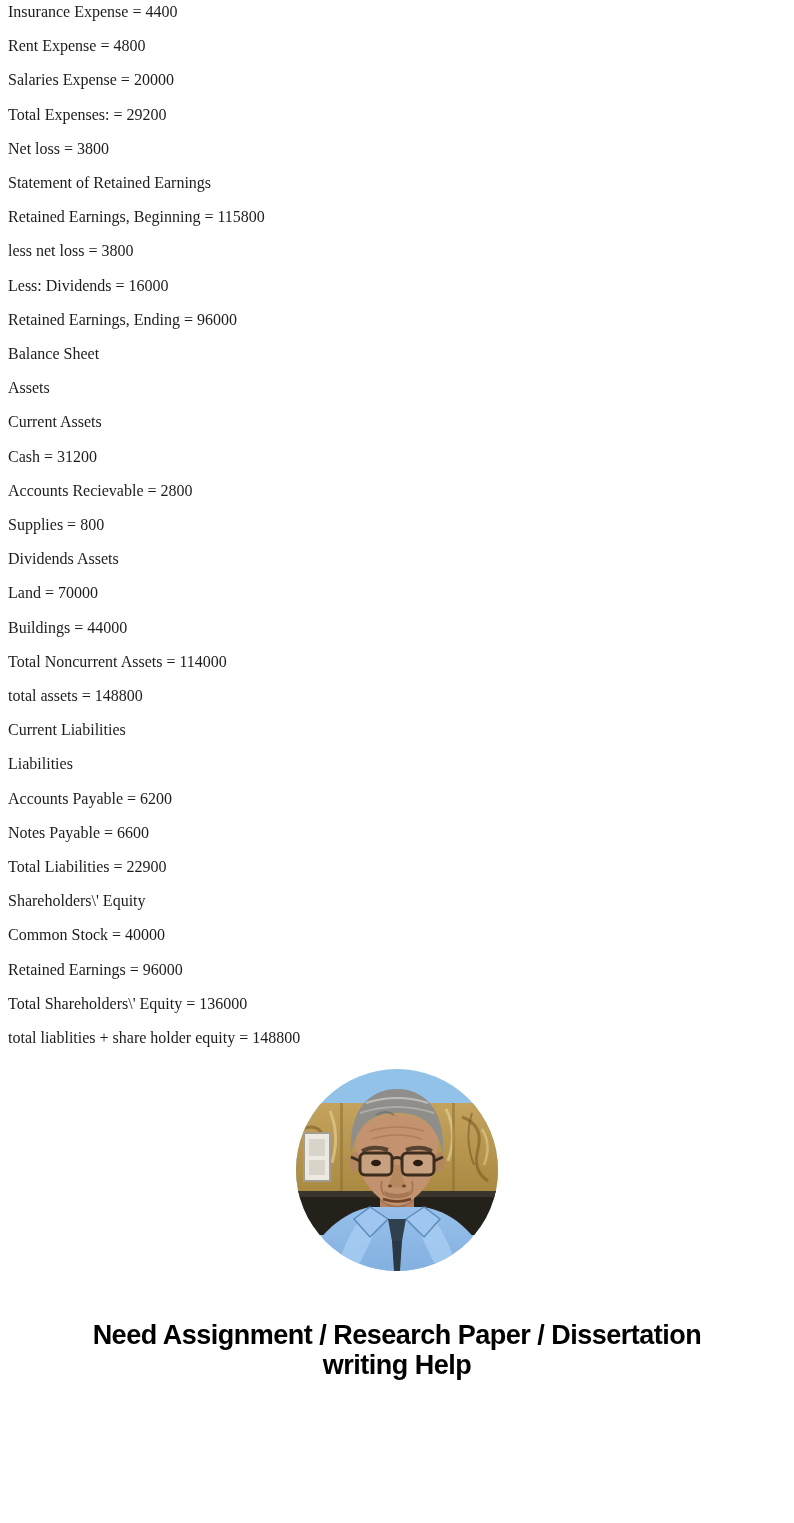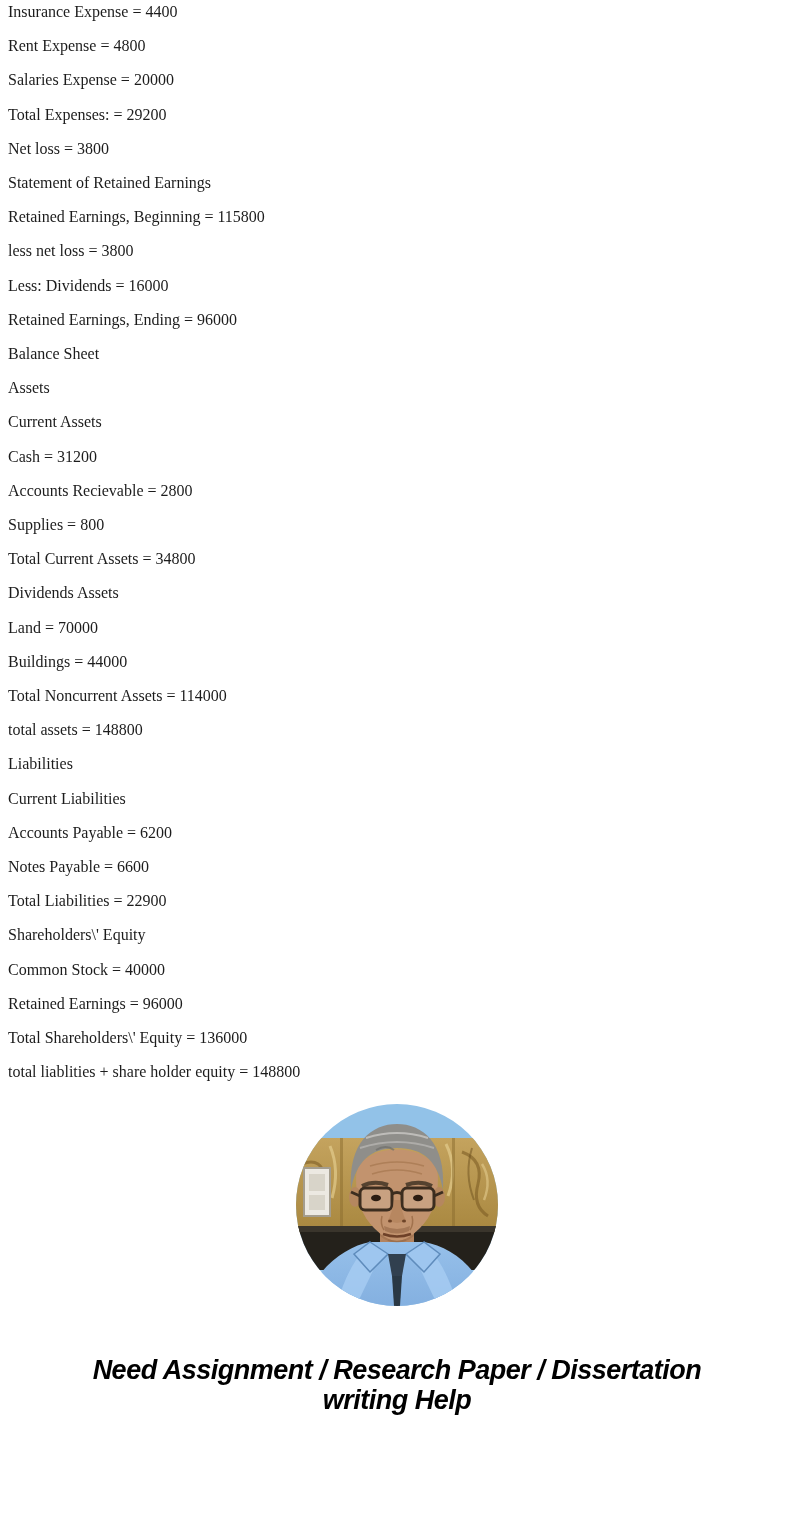--- a/index.html
+++ b/index.html
@@ -29,21 +29,21 @@
   .footer {
     margin-top: 49px;
     text-align: center;
     font-family: "Liberation Sans", "DejaVu Sans", sans-serif;
     font-weight: bold;
     font-size: 27px;
     line-height: 30px;
     letter-spacing: -0.5px;
     color: #000000;
   }
-  .footer div { white-space: pre; font-style: italic; }
+  .footer div { white-space: pre; }
 </style>
 </head>
 <body>
 
 <div class="page">
 
   <div class="doc">
     <p>Insurance Expense = 4400</p>
     <p>Rent Expense = 4800</p>
     <p>Salaries Expense = 20000</p>
@@ -53,28 +53,27 @@
     <p>Retained Earnings, Beginning = 115800</p>
     <p>less net loss = 3800</p>
     <p>Less: Dividends = 16000</p>
     <p>Retained Earnings, Ending = 96000</p>
     <p>Balance Sheet</p>
     <p>Assets</p>
     <p>Current Assets</p>
     <p>Cash = 31200</p>
     <p>Accounts Recievable = 2800</p>
     <p>Supplies = 800</p>
-    <p>Total Current Assets = 34800</p>
     <p>Dividends Assets</p>
     <p>Land = 70000</p>
     <p>Buildings = 44000</p>
     <p>Total Noncurrent Assets = 114000</p>
     <p>total assets = 148800</p>
+    <p>Current Liabilities</p>
     <p>Liabilities</p>
-    <p>Current Liabilities</p>
     <p>Accounts Payable = 6200</p>
     <p>Notes Payable = 6600</p>
     <p>Total Liabilities = 22900</p>
     <p>Shareholders\' Equity</p>
     <p>Common Stock = 40000</p>
     <p>Retained Earnings = 96000</p>
     <p>Total Shareholders\' Equity = 136000</p>
     <p>total liablities + share holder equity = 148800</p>
   </div>
 

